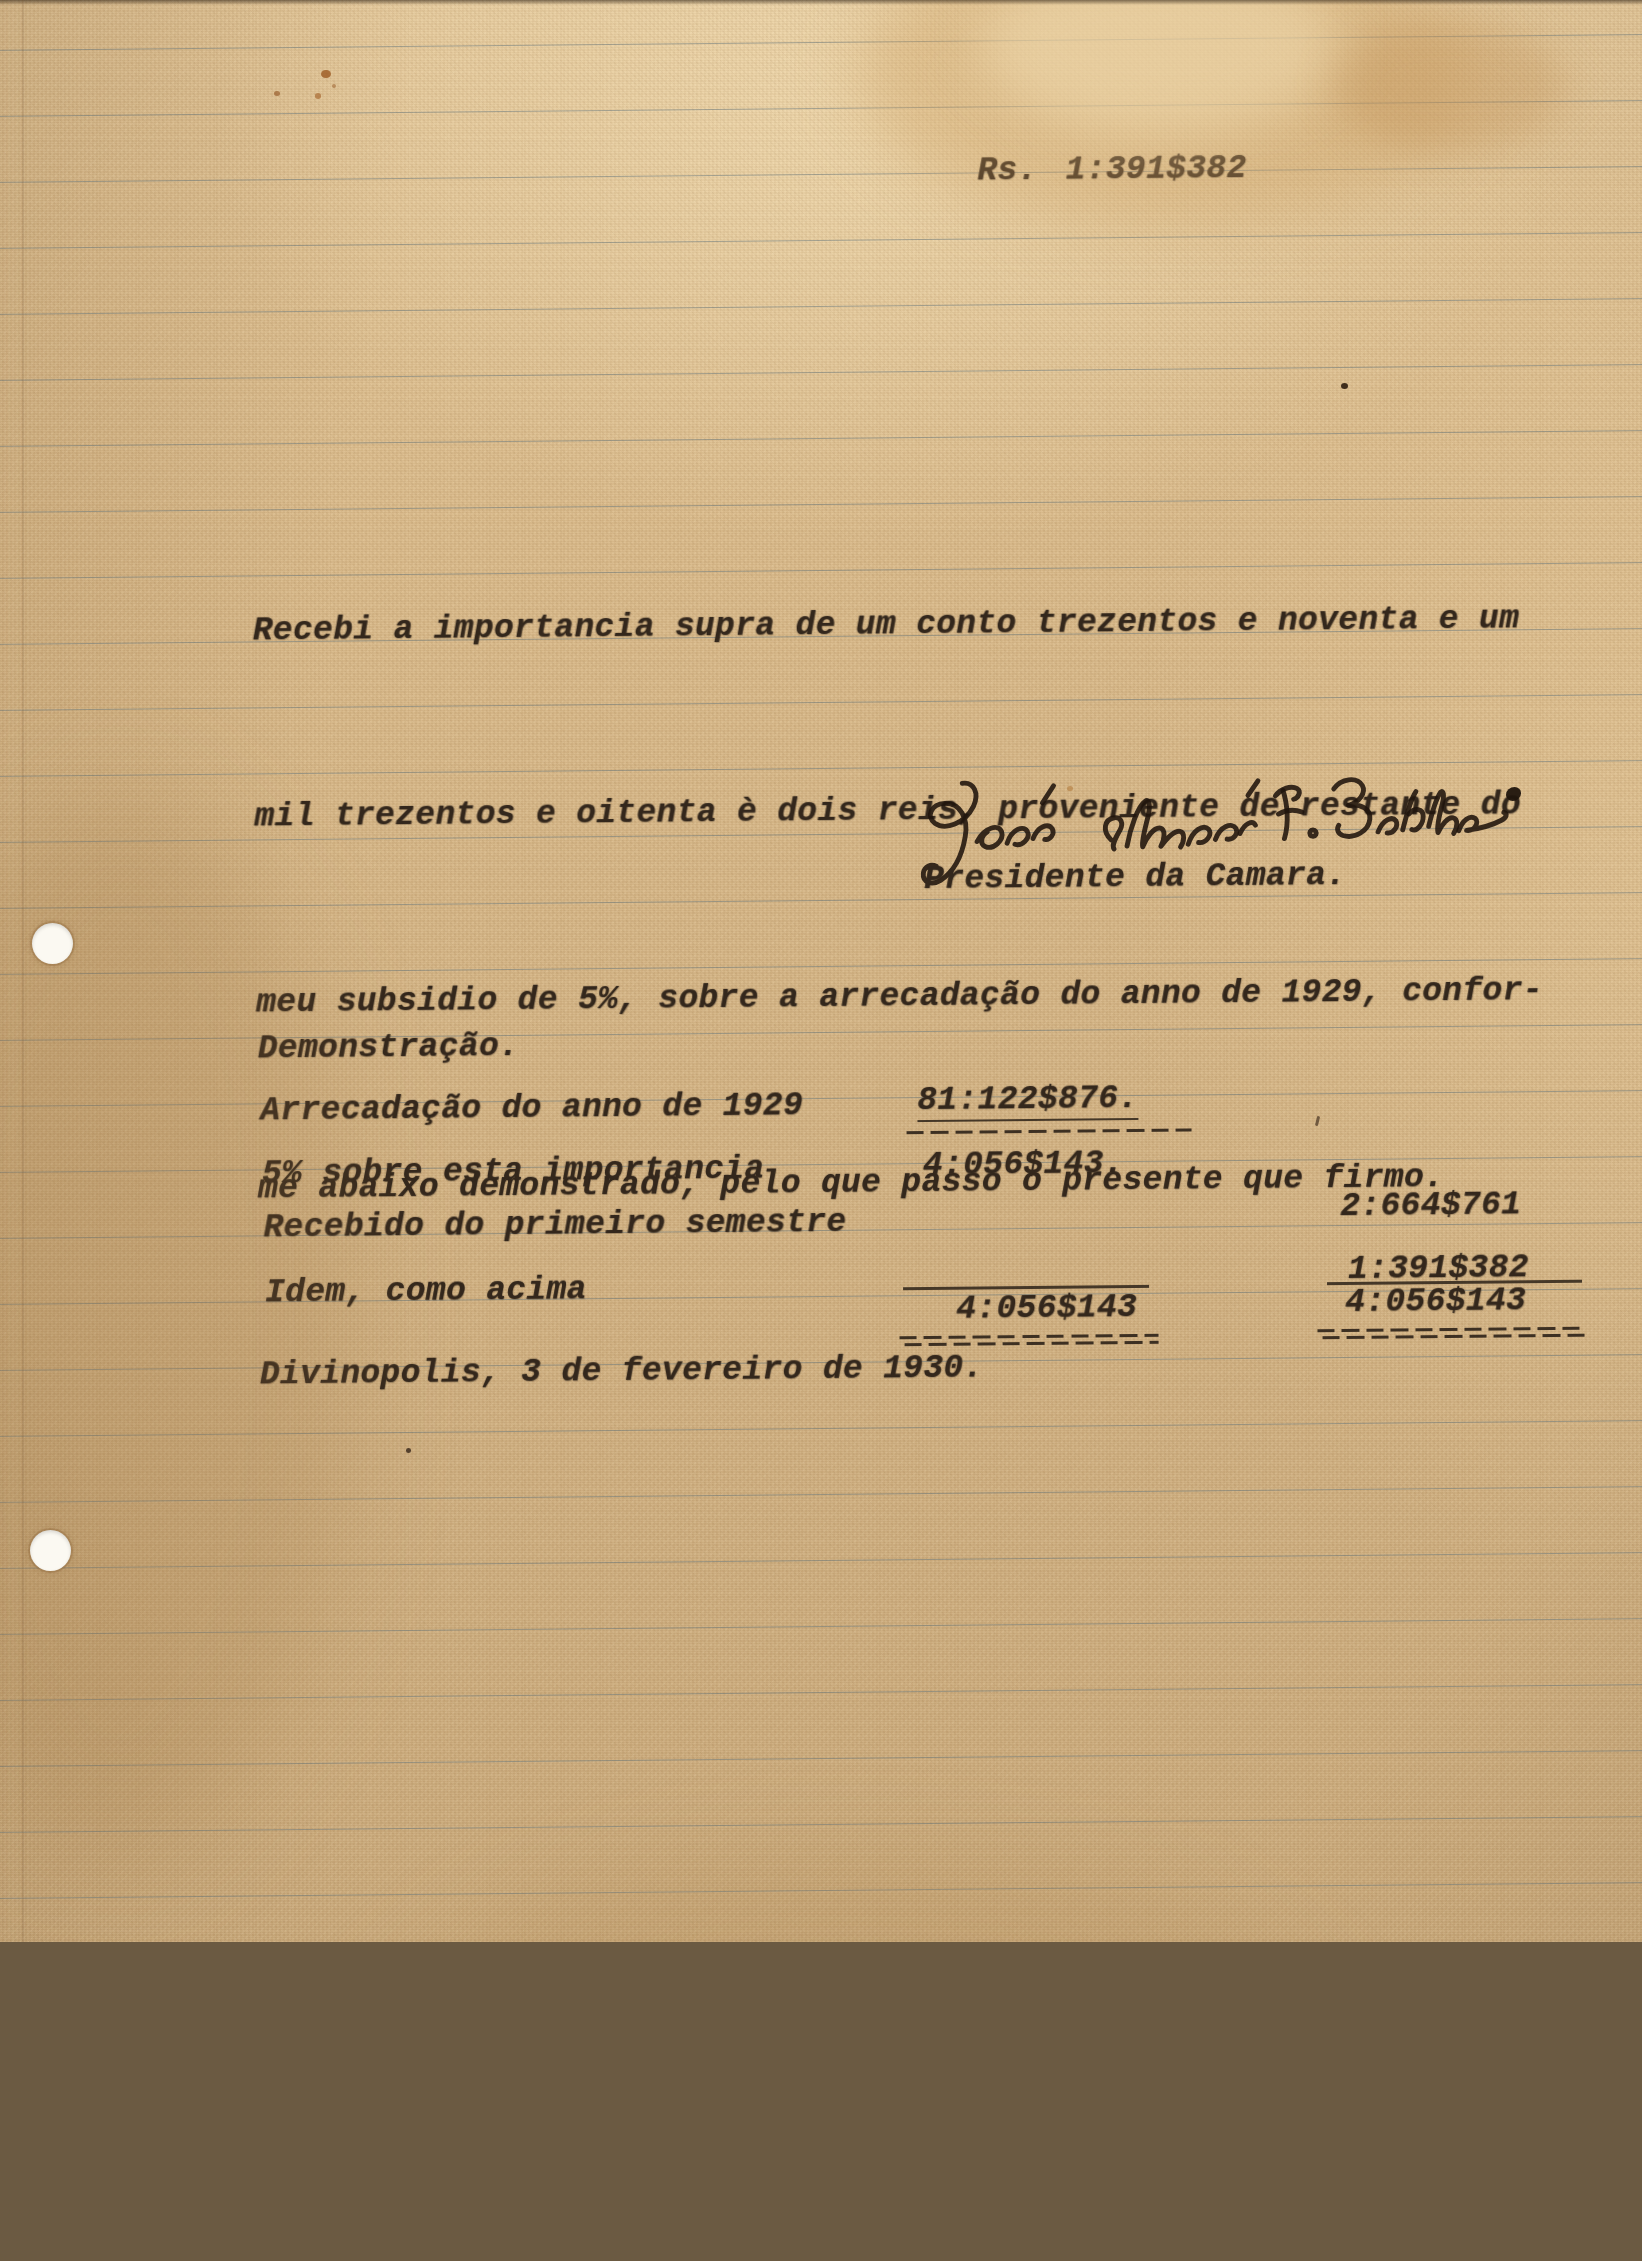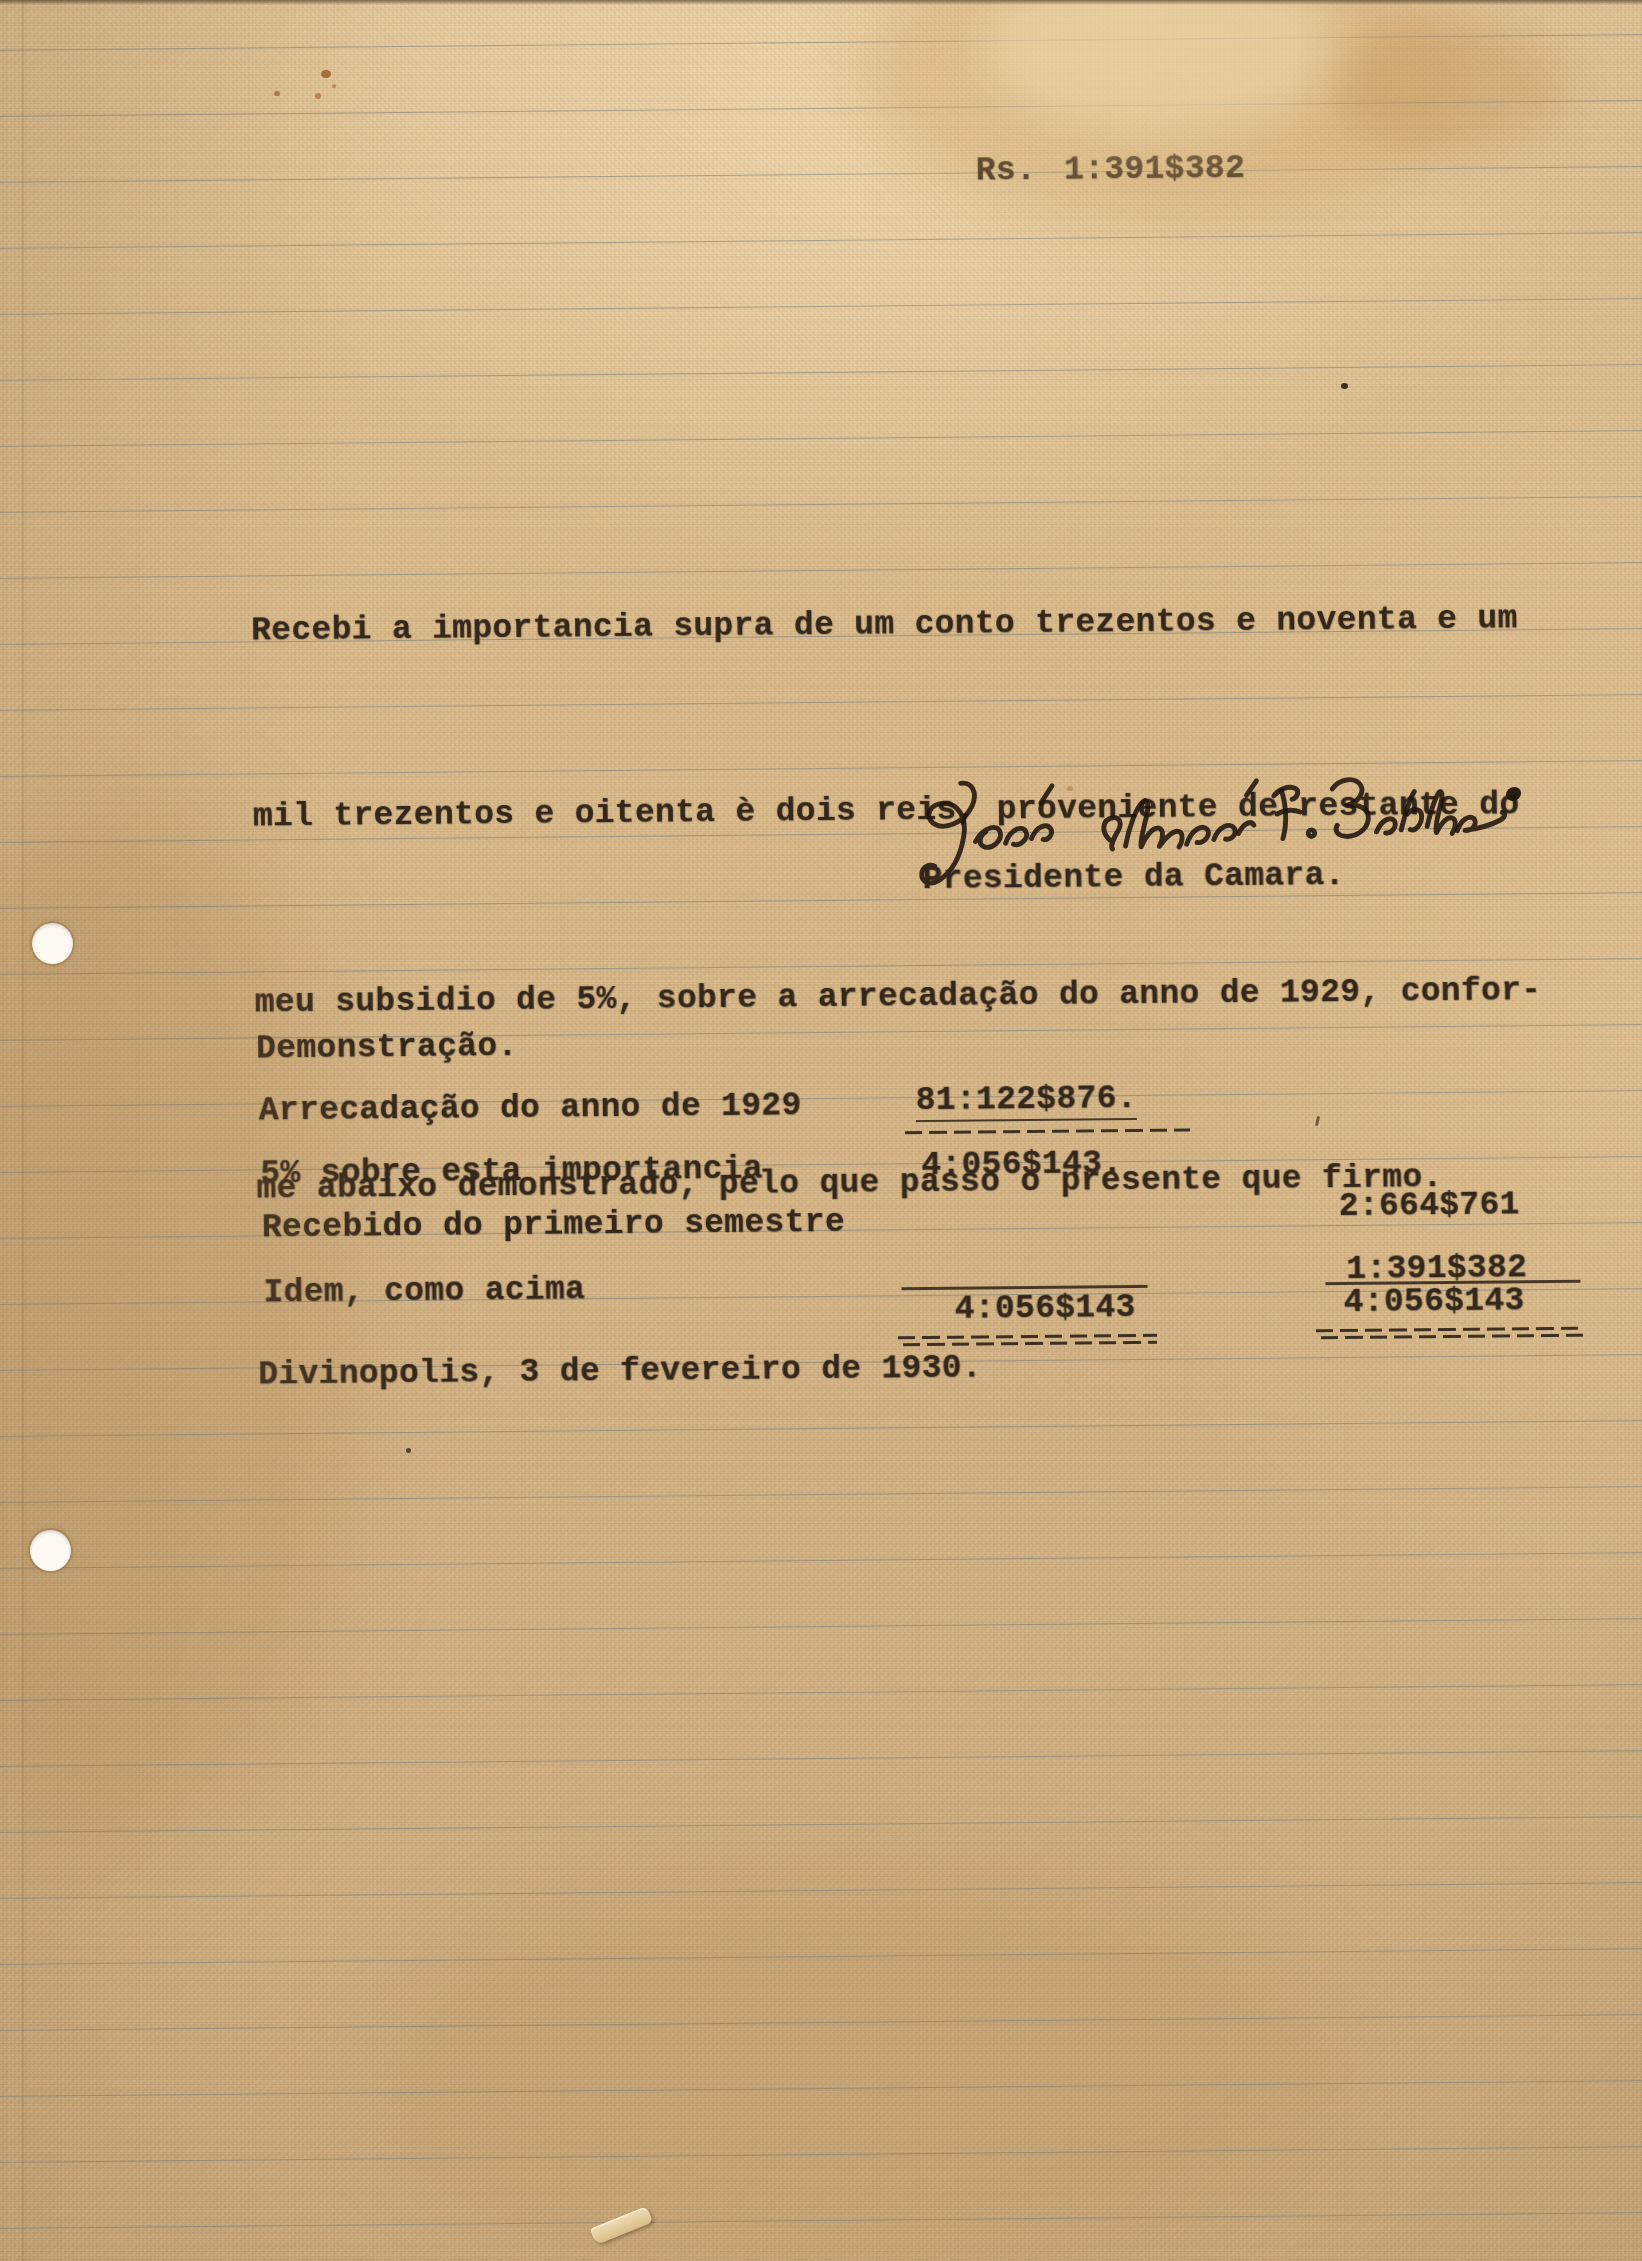--- a/index.html
+++ b/index.html
@@ -1,27 +1,28 @@
 <!DOCTYPE html>
 <html style="font-size:10.3px"><head>
 <meta charset="utf-8">
 <style>
   html,body{margin:0;padding:0;background:#6b5a42;}
   .page{
     position:relative;
-    width:1643px;height:2261px;
+    width:1643px;height:1942px;
     overflow:hidden;
     background-color:#d8b888;
     background-image:
       radial-gradient(ellipse 966px 612px at 54% 6%, rgba(246,226,184,.60), rgba(246,226,184,0) 70%),
       radial-gradient(ellipse 709px 966px at 100% 45%, rgba(236,208,160,.35), rgba(236,208,160,0) 75%),
       linear-gradient(98deg, rgba(166,130,84,.32), rgba(166,130,84,0) 22%),
       linear-gradient(to bottom, rgba(240,216,172,.40), rgba(240,216,172,0) 28%, rgba(150,114,70,.22) 96%),
       radial-gradient(ellipse 1417px 1933px at 50% 45%, rgba(0,0,0,0) 60%, rgba(110,82,48,.18) 100%);
     font-family:"Liberation Mono", monospace;
+    font-style:italic;
   }
   
   .texture{
     position:absolute;inset:0;pointer-events:none;
     background-image:
       repeating-linear-gradient(0deg, rgba(255,246,224,.05) 0 1.3px, rgba(122,92,56,.045) 1.3px 2.6px),
       repeating-linear-gradient(90deg, rgba(255,246,224,.045) 0 1.9px, rgba(122,92,56,.04) 1.9px 3.9px),
       repeating-linear-gradient(45deg, rgba(0,0,0,0) 0 3.2px, rgba(140,105,64,.05) 3.2px 4.5px),
       repeating-linear-gradient(-45deg, rgba(0,0,0,0) 0 4.5px, rgba(252,238,202,.06) 4.5px 5.8px);
   }

